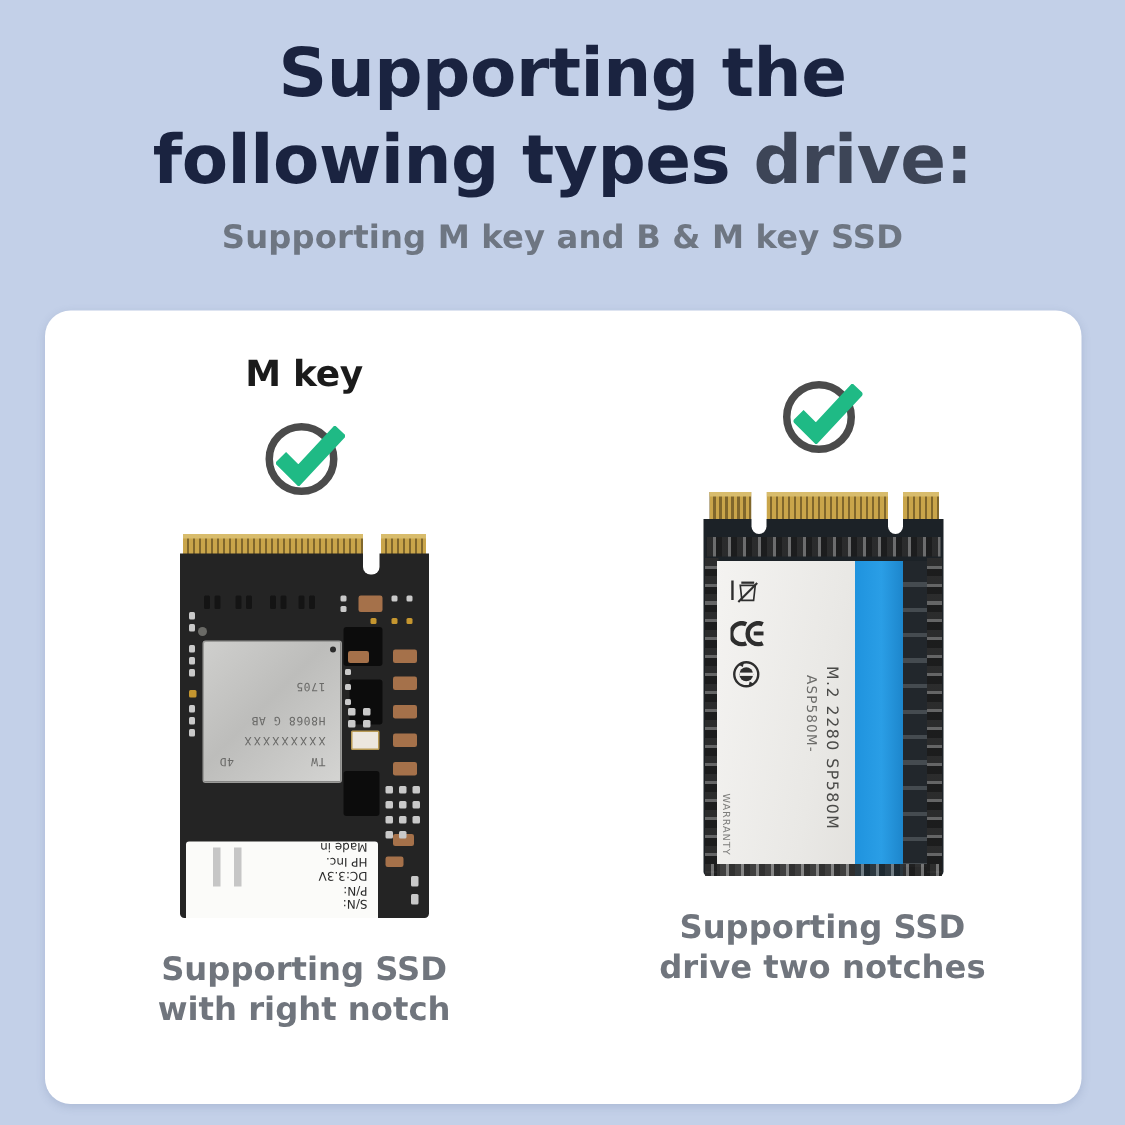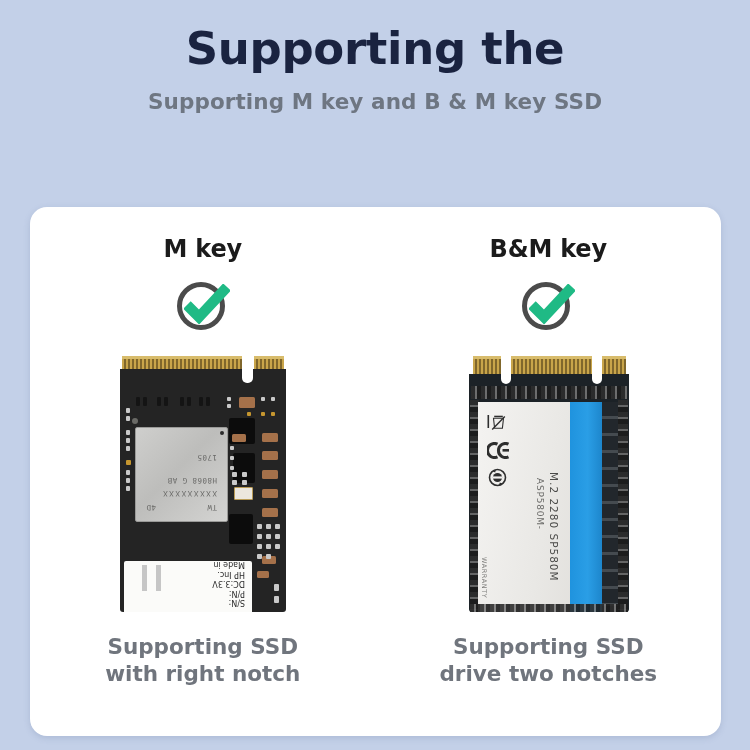--- a/index.html
+++ b/index.html
@@ -262,20 +262,21 @@
         #1c1c1c 6px, #1c1c1c 10px
       );
   }
 </style>
 </head>
 <body>
 
 <div id="header">
   <div id="title">
     <span class="t-line">Supporting the</span>
+    <span class="t-line"><span>following types </span><span class="word-drive">drive:</span></span>
   </div>
   <div id="subtitle">Supporting M key and B &amp; M key SSD</div>
 </div>
 
 <div id="card">
   <div class="columns">
 
     <div class="col">
       <div class="key-label">M key</div>
 
@@ -397,21 +398,20 @@
         <div class="smd pale" style="left:160px; top:240px; width:5px; height:7px;"></div>
       </div>
 
       <div class="caption">
         <span>Supporting SSD</span>
         <span>with right notch</span>
       </div>
     </div>
 
     <div class="col">
-      <div class="key-label">B&amp;M key</div>
 
       <div class="check-badge">
         <div class="ring"></div>
         <svg class="tick" viewBox="0 0 46 40">
           <path d="M3 21 L15 33 L43 3" fill="none" stroke="#1fba85" stroke-width="10.5" stroke-linecap="butt" stroke-linejoin="miter"></path>
         </svg>
       </div>
 
       <div class="drive-wrap bm">
 

